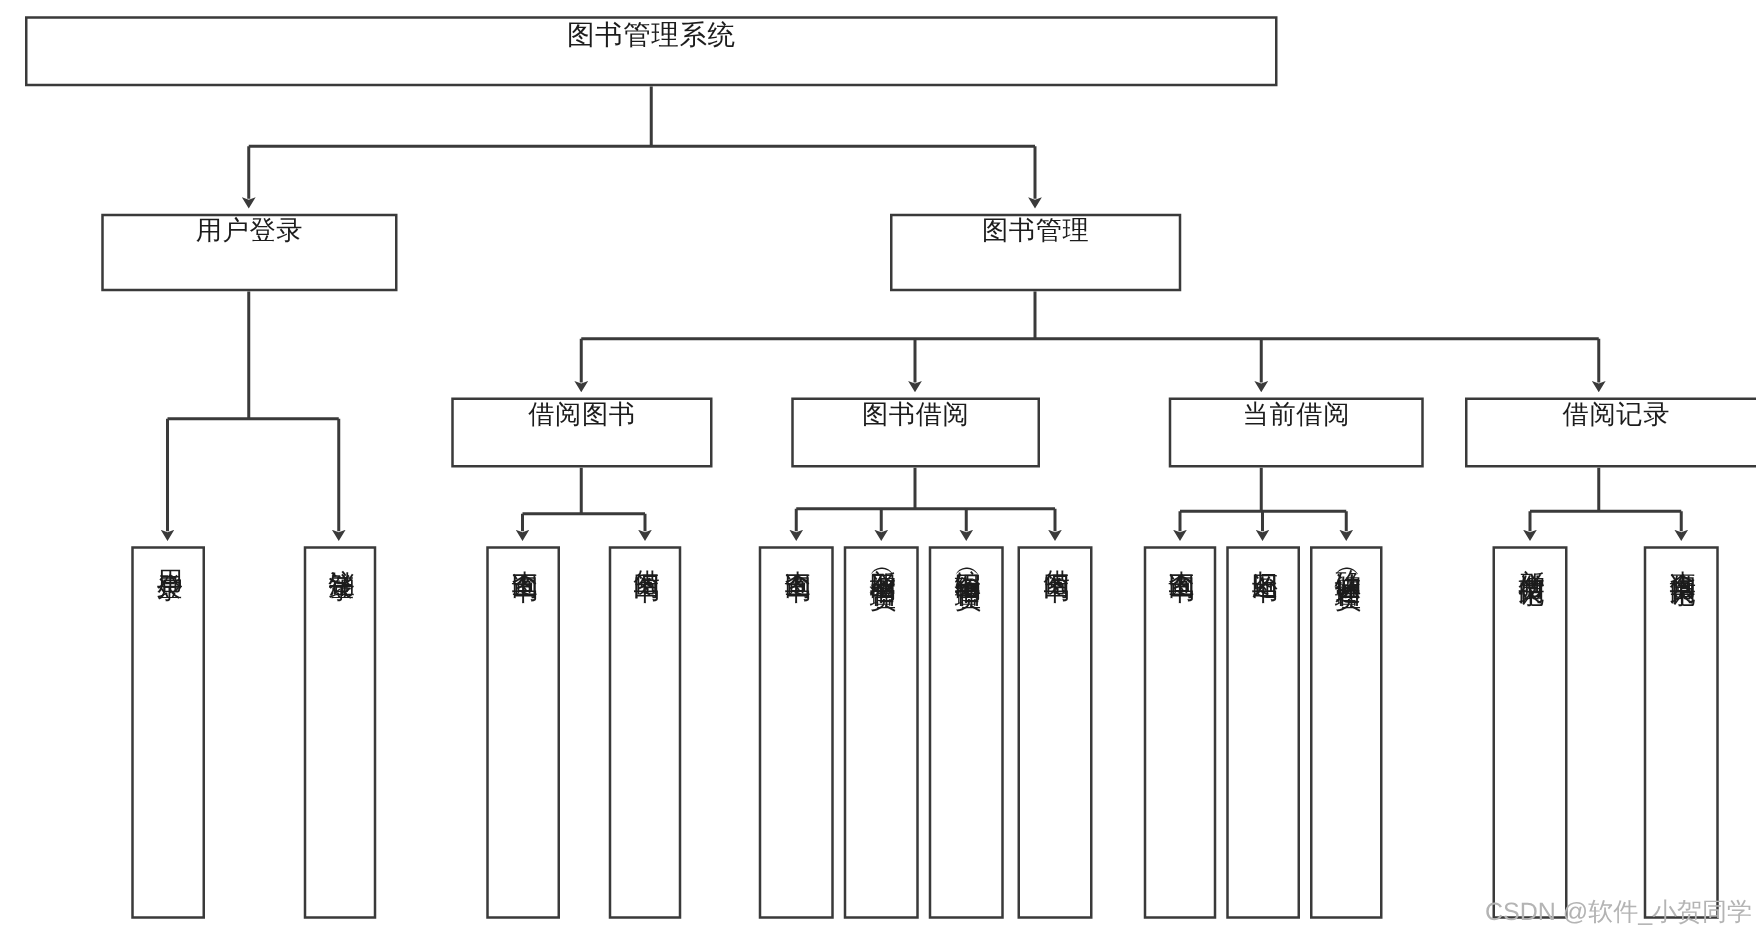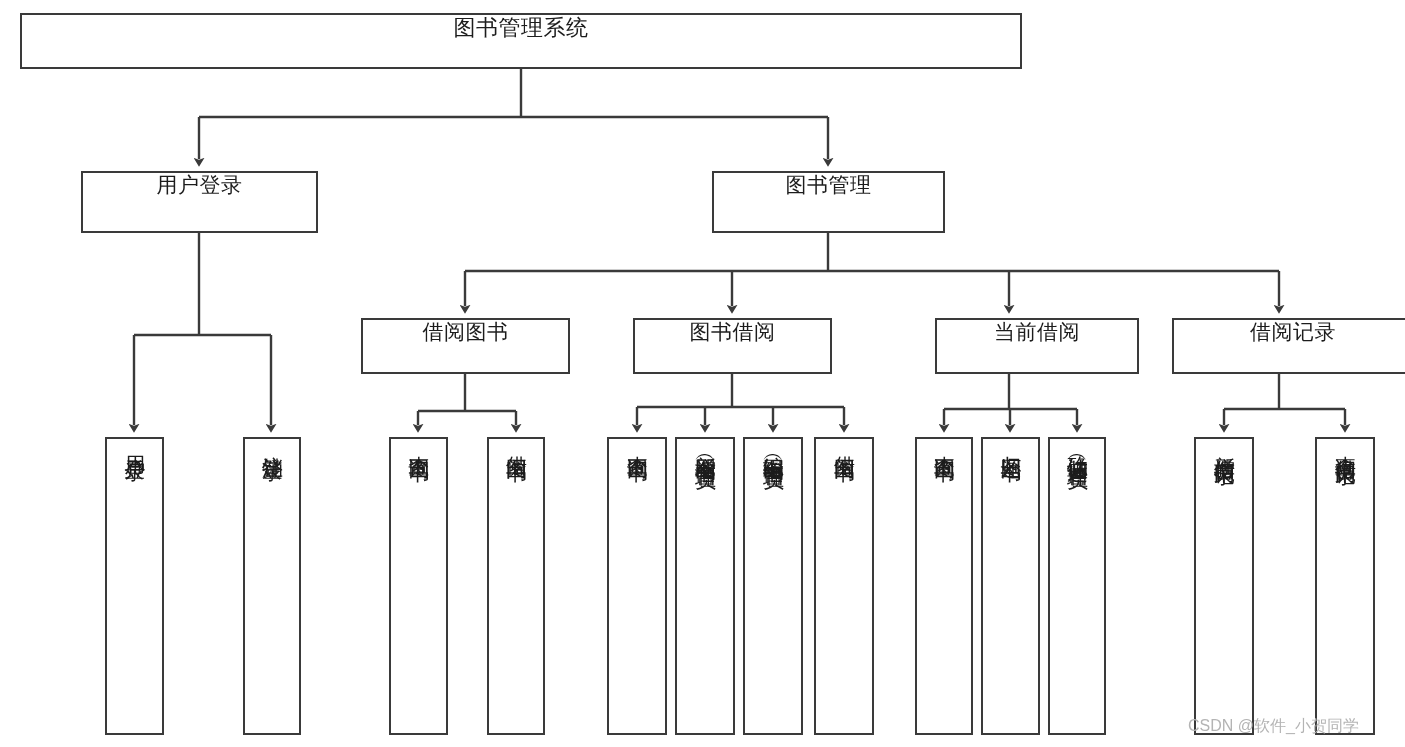--- a/index.html
+++ b/index.html
@@ -50,21 +50,21 @@
     writing-mode: vertical-rl;
     text-orientation: upright;
     font-size: 21px;
     letter-spacing: 2px;
   }
   .node.root .node-label {
     font-size: 22px;
   }
   .watermark {
     position: absolute;
-    font-size: 16px;
+    font-size: 20px;
     color: #b4b4b4;
     white-space: nowrap;
     user-select: none;
   }
 </style>
 </head>
 <body>
 
 <div id="diagram-canvas">
 

